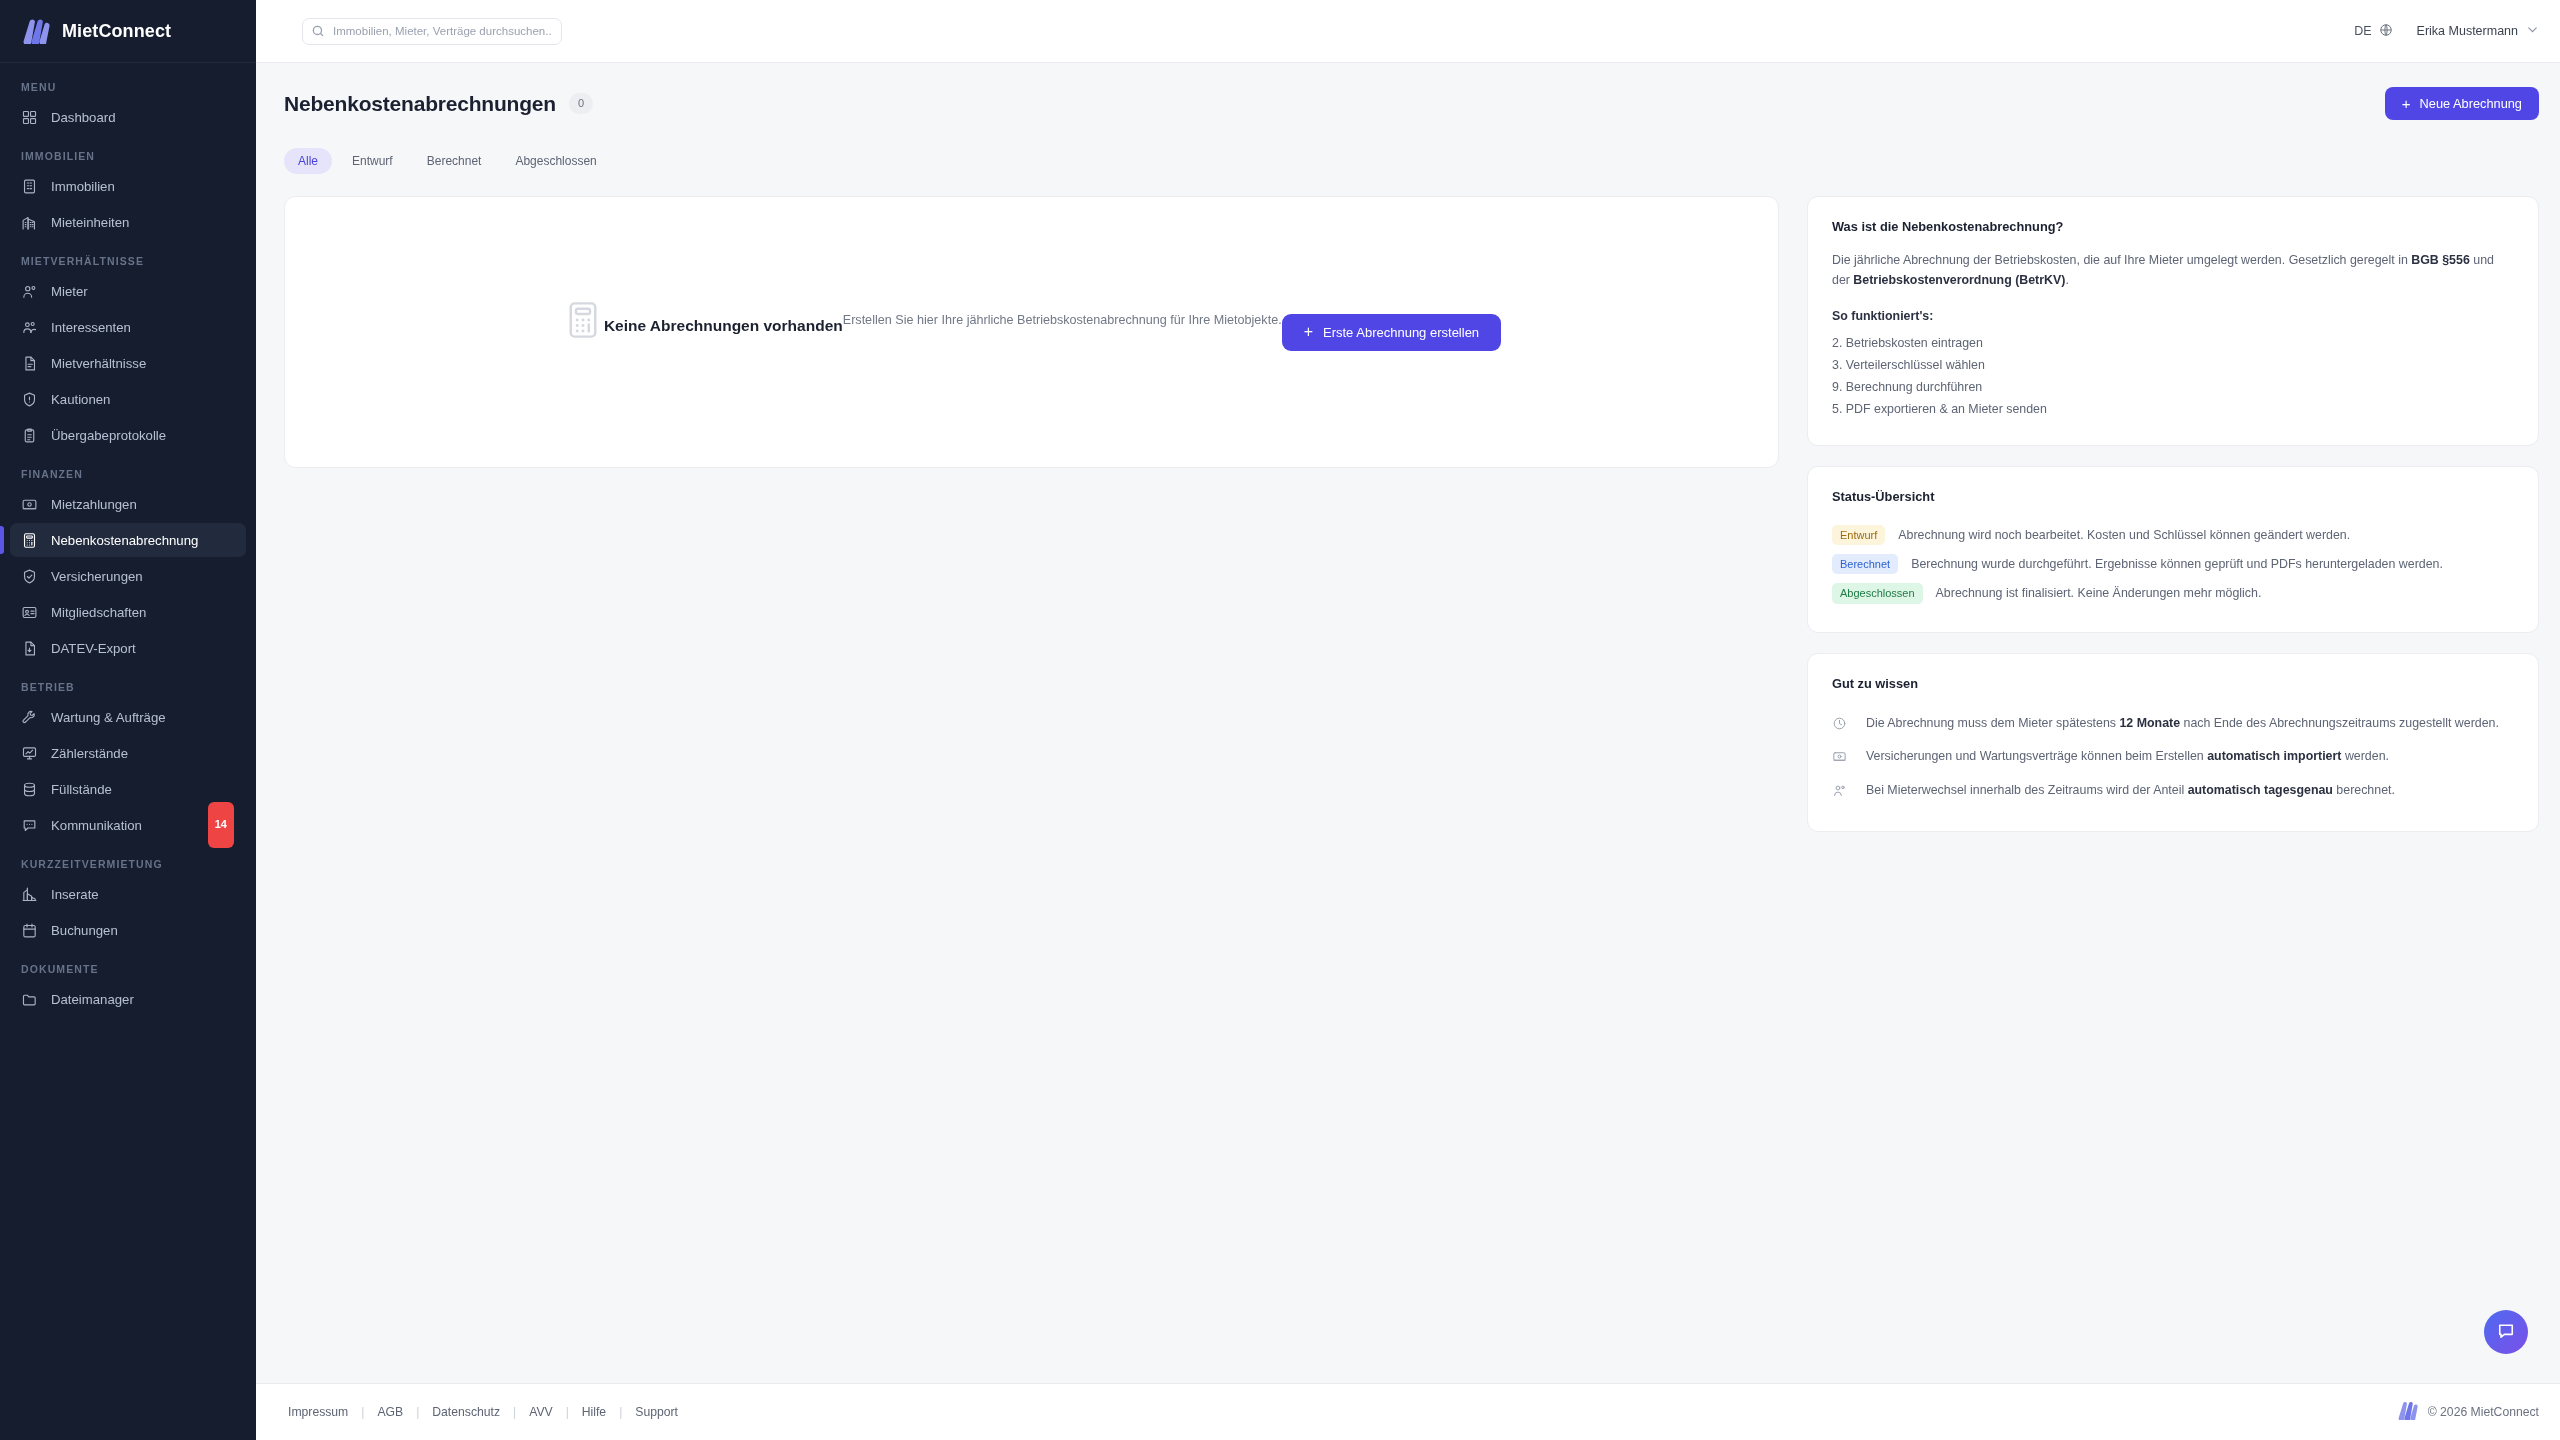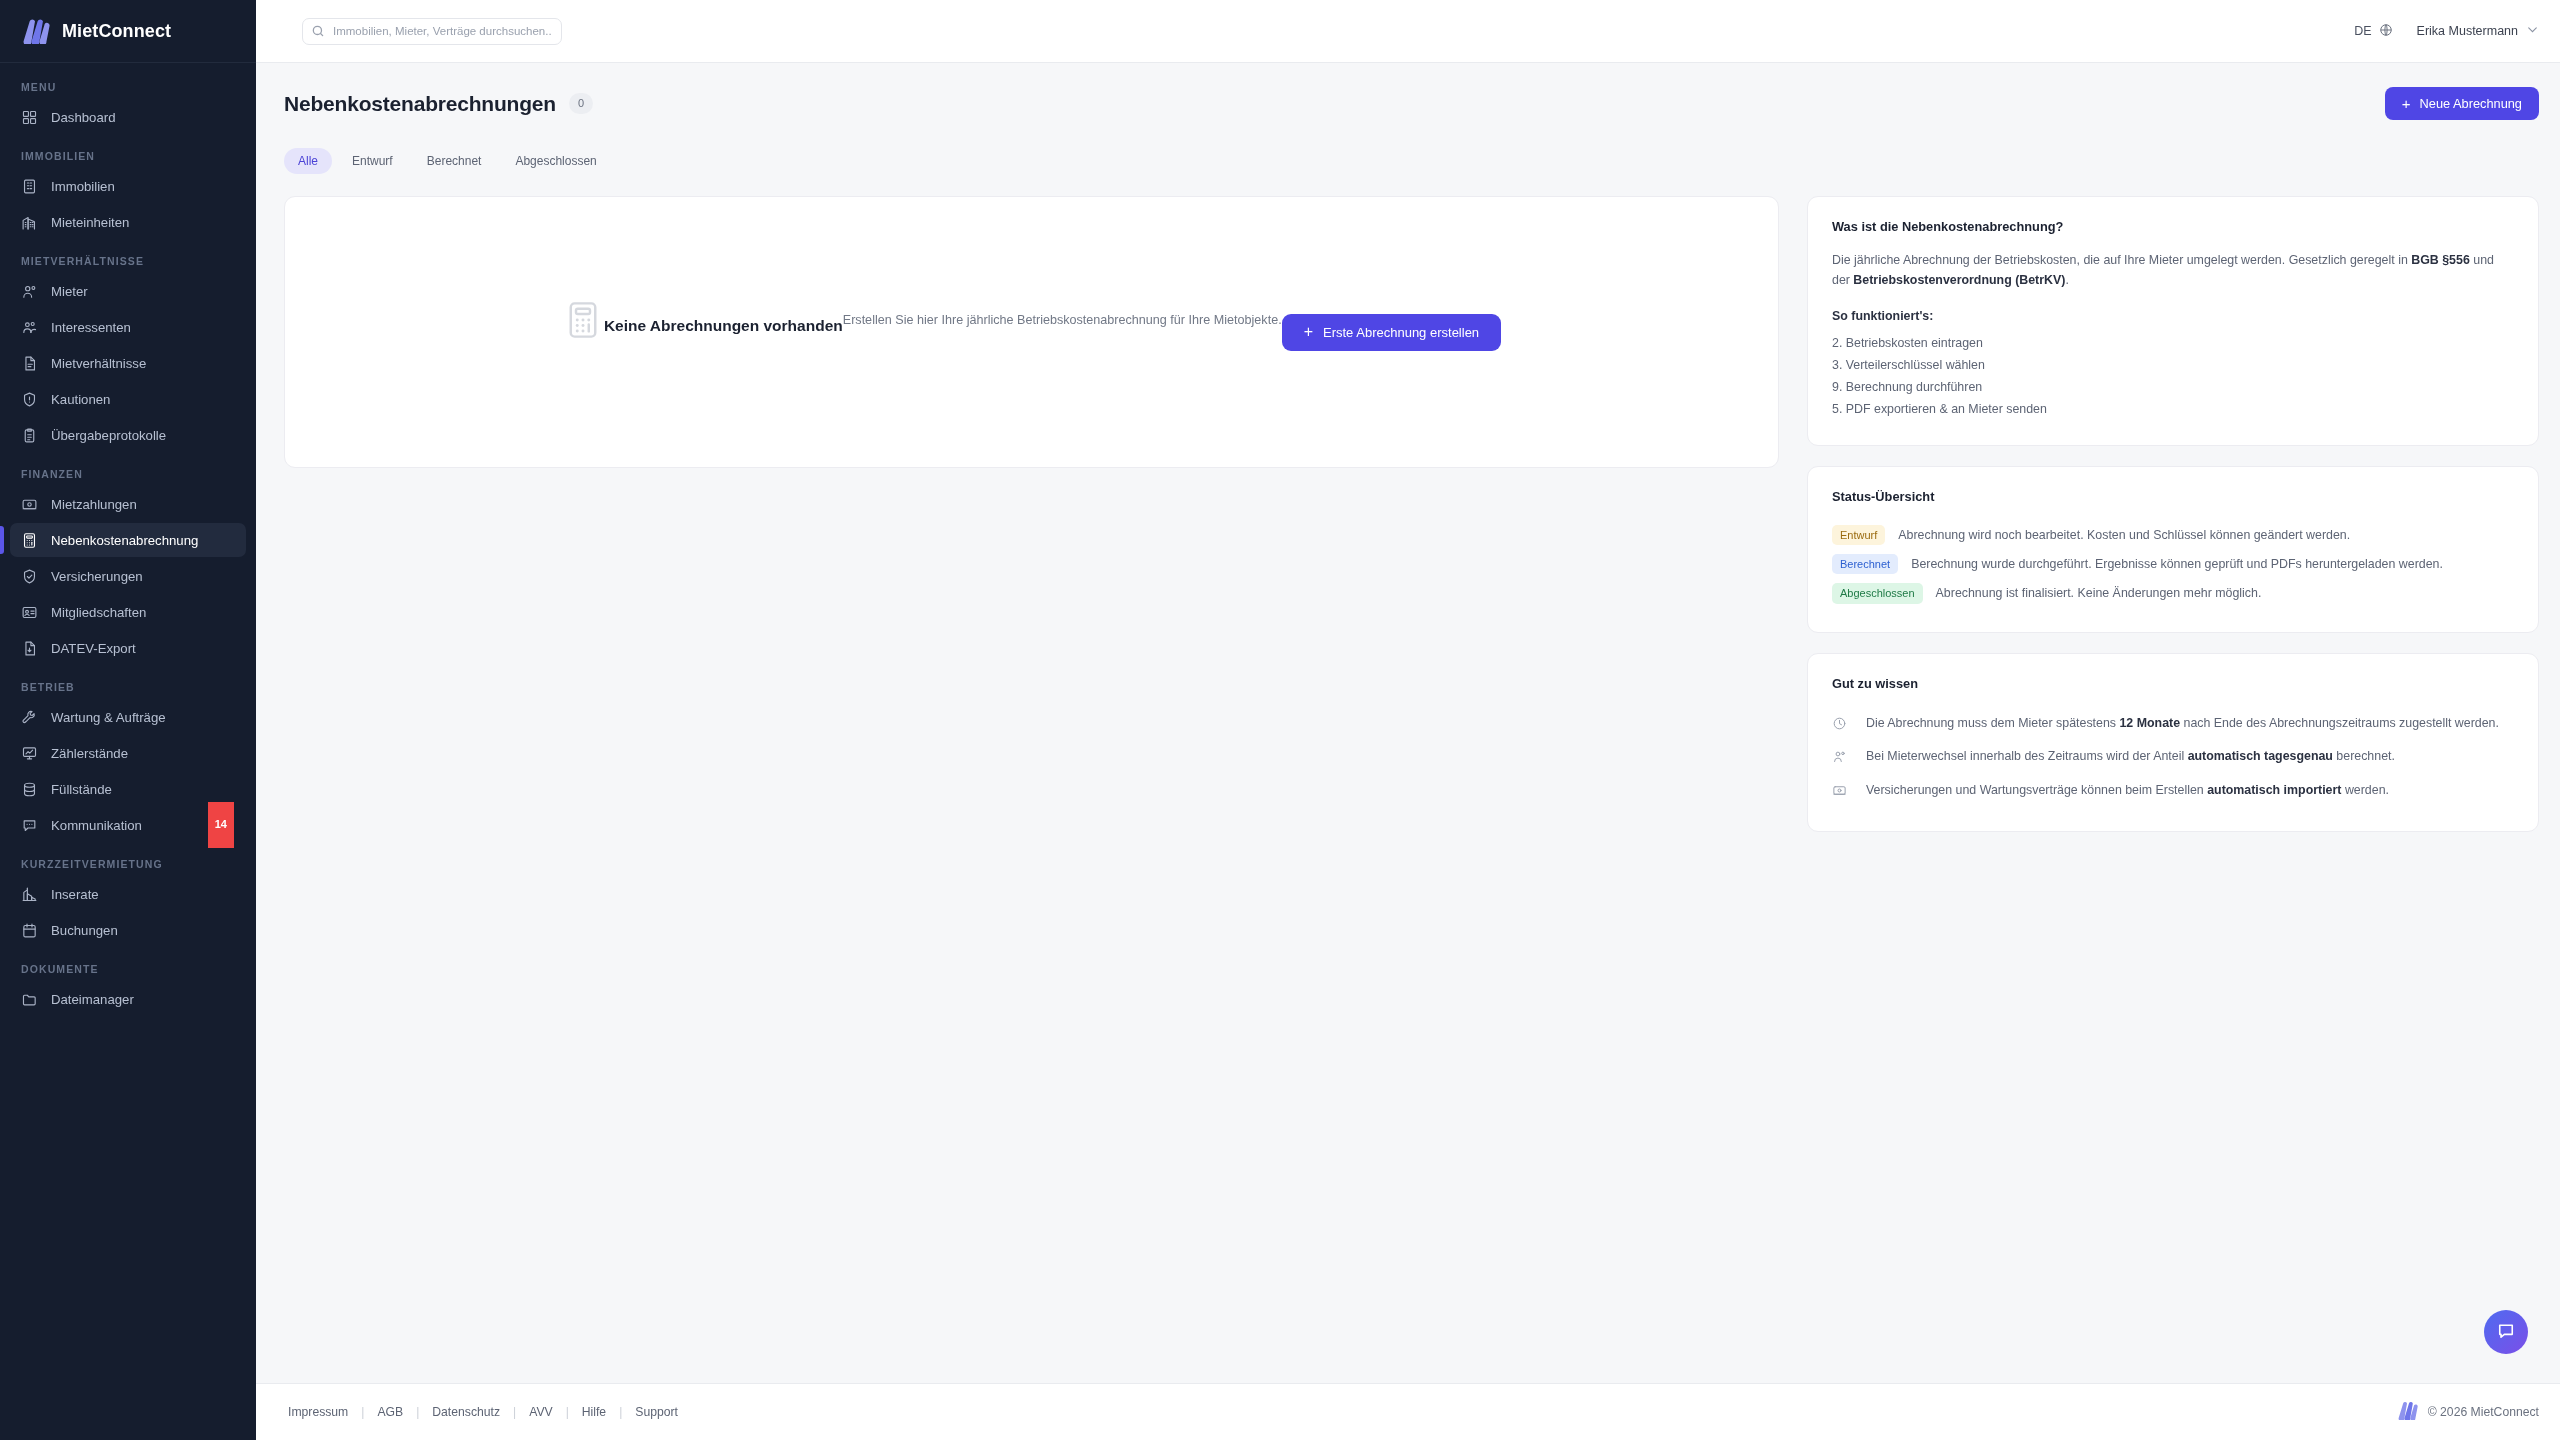--- a/index.html
+++ b/index.html
@@ -51,21 +51,21 @@
     background: #222b3e; color: #ffffff; font-weight: 500;
   }
   .nav-item.active .ico { color: #ffffff; }
   .nav-item.active::before {
     content: ""; position: absolute; left: -10px; top: 3px;
     width: 3.5px; height: 28px; border-radius: 0 3px 3px 0;
     background: #5b56e8;
   }
   .nav-badge {
     background: #ef4444; color: #fff; font-size: 11px; font-weight: 700;
-    border-radius: 0; padding: 16px 7px; line-height: 1.25;
+    border-radius: 6px; padding: 16px 7px; line-height: 1.25;
   }
 
   
   .main { flex: 1; height: 1440px; display: flex; flex-direction: column; background: #f6f7f9; }
 
   .topbar {
     height: 63px; flex: 0 0 63px; background: #ffffff;
     border-bottom: 1px solid #e9ebef;
     display: flex; align-items: center; padding: 0 32px;
   }
@@ -540,36 +540,36 @@
                     <svg viewBox="0 0 24 24" fill="none" stroke="currentColor" stroke-width="1.6" stroke-linecap="round" stroke-linejoin="round">
                       <circle cx="12" cy="12" r="8.5"></circle>
                       <path d="M12 7v5.2l3.2 1.8"></path>
                     </svg>
                   </span>
                   <span class="txt">Die Abrechnung muss dem Mieter spätestens <b>12 Monate</b> nach Ende des Abrechnungszeitraums zugestellt werden.</span>
                 </div>
                 <div class="tip">
                   <span class="ico">
                     <svg viewBox="0 0 24 24" fill="none" stroke="currentColor" stroke-width="1.6" stroke-linecap="round" stroke-linejoin="round">
+                      <rect x="3" y="6" width="18" height="12" rx="2"></rect>
+                      <circle cx="12" cy="12" r="2.4"></circle>
+                      <path d="M3 18h18"></path>
+                    </svg>
+                  </span>
+                  <span class="txt">Versicherungen und Wartungsverträge können beim Erstellen <b>automatisch importiert</b> werden.</span>
+                </div>
+                <div class="tip">
+                  <span class="ico">
+                    <svg viewBox="0 0 24 24" fill="none" stroke="currentColor" stroke-width="1.6" stroke-linecap="round" stroke-linejoin="round">
                       <circle cx="9.5" cy="8" r="3"></circle>
                       <path d="M4 20a5.5 5.5 0 0 1 11 0"></path>
                       <circle cx="17.5" cy="7" r="2"></circle>
                     </svg>
                   </span>
                   <span class="txt">Bei Mieterwechsel innerhalb des Zeitraums wird der Anteil <b>automatisch tagesgenau</b> berechnet.</span>
-                </div>
-                <div class="tip">
-                  <span class="ico">
-                    <svg viewBox="0 0 24 24" fill="none" stroke="currentColor" stroke-width="1.6" stroke-linecap="round" stroke-linejoin="round">
-                      <rect x="3" y="6" width="18" height="12" rx="2"></rect>
-                      <circle cx="12" cy="12" r="2.4"></circle>
-                      <path d="M3 18h18"></path>
-                    </svg>
-                  </span>
-                  <span class="txt">Versicherungen und Wartungsverträge können beim Erstellen <b>automatisch importiert</b> werden.</span>
                 </div>
               </div>
           </section>
 
         </aside>
       </div>
     </main>
 
     <footer class="footer">
       <div class="f-links" id="f-links">

